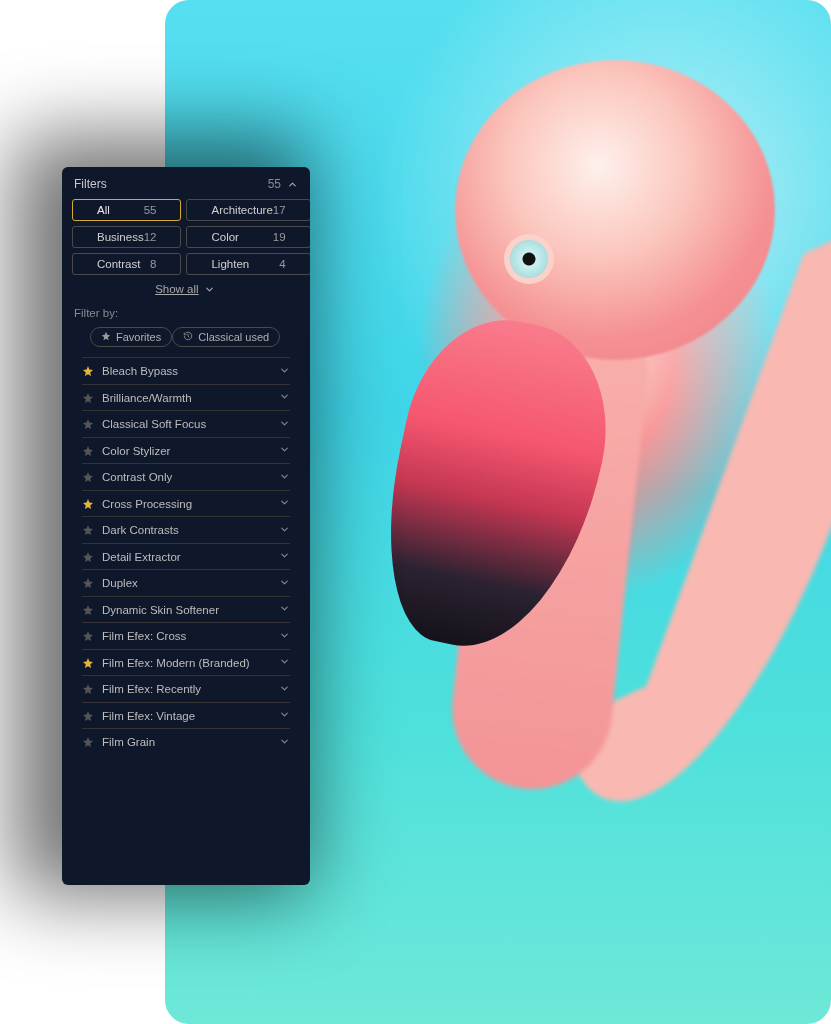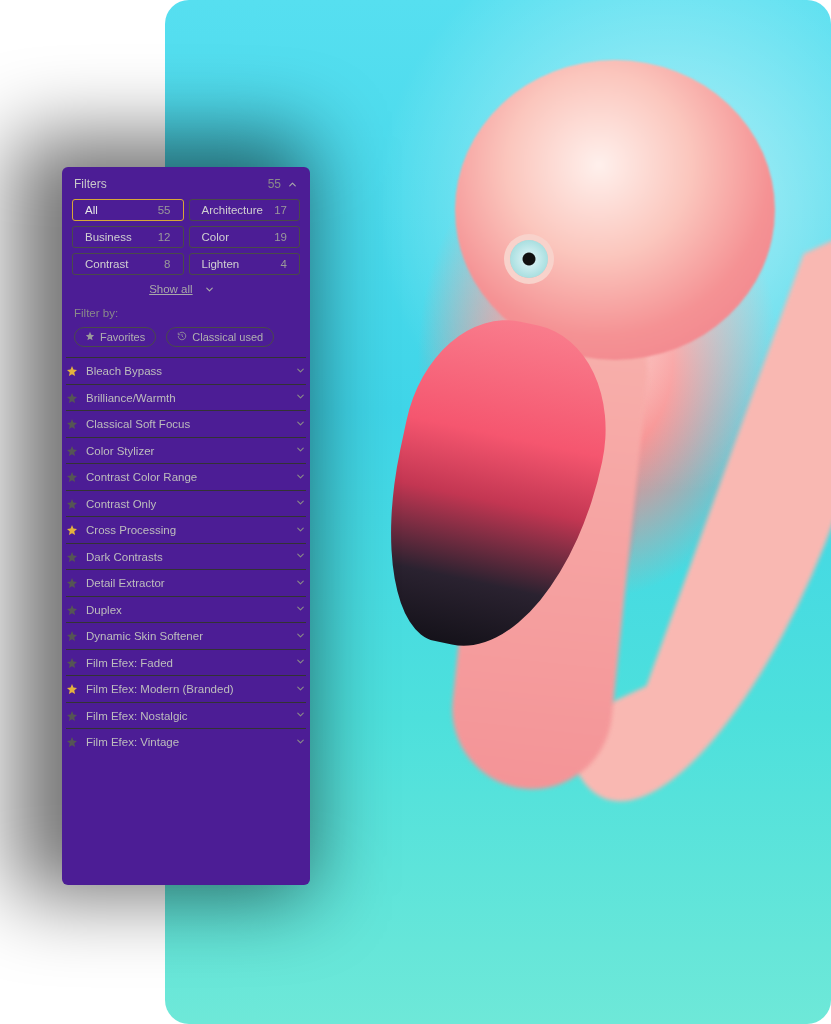--- a/index.html
+++ b/index.html
@@ -78,21 +78,21 @@
     border-radius: 10px;
     filter: blur(40px);
     background: rgba(0,0,0,0.55);
   }
   .panel {
     position: absolute;
     left: 62px;
     top: 167px;
     width: 248px;
     height: 718px;
-    background: #4c1d95;
+    background: #0f172a;
     border-radius: 6px;
     color: #b9b9b9;
     font-size: 12px;
     overflow: hidden;
     display: flex;
     flex-direction: column;
   }
   .panel-header {
     display: flex;
     align-items: center;
@@ -114,67 +114,66 @@
     grid-template-columns: 1fr 1fr;
     gap: 5px;
     padding: 0 10px;
   }
   .cat {
     display: flex;
     justify-content: space-between;
     align-items: center;
     border: 1px solid #4a4a4a;
     border-radius: 3px;
-    padding: 4px 12px;
+    padding: 4px 24px;
     font-size: 11.5px;
     color: #d0d0d0;
     cursor: pointer;
   }
   .cat.active {
     border-color: #d7a936;
     color: #e8e8e8;
   }
   .cat .count { color: #9a9a9a; }
 
   .show-all {
     text-align: center;
     padding: 8px 0 6px 0;
     font-size: 11.5px;
     color: #a9a9a9;
   }
-  .show-all span { text-decoration: underline; cursor: pointer; margin-right: 8px;}
+  .show-all span { text-decoration: underline; cursor: pointer; margin-right: 2px;}
   .show-all .chev { vertical-align: middle; }
 
   .filter-by {
     padding: 6px 11px 4px 12px;
     font-size: 11.5px;
     color: #8a8a8a;
   }
   .pill-row {
     display: flex;
-    gap: 10px;
-    padding: 4px 12px 10px 12px;
+    padding: 4px 12px 10px 28px;
     align-items: flex-end;
   }
   .pill {
     border: 1px solid #4a4a4a;
     border-radius: 12px;
     padding: 3px 10px;
     font-size: 11px;
     color: #b0b0b0;
     display: flex;
     align-items: center;
     gap: 5px;
     cursor: pointer;
   }
 
   .filter-list {
     flex: 1;
     overflow: hidden;
-    padding: 0 4px;
+    padding: 0 20px;
   }
   .filter-item {
     display: flex;
     align-items: center;
     gap: 8px;
     height: 26.5px;
     border-top: 1px solid #333;
     font-size: 11.5px;
     color: #bdbdbd;
     cursor: pointer;
@@ -316,31 +315,20 @@
         <span class="dd"><svg width="11" height="11" viewBox="0 0 24 24">
             <path d="M6 9l6 6 6-6" stroke="#888" stroke-width="2.5" fill="none" stroke-linecap="round" stroke-linejoin="round"></path>
           </svg></span>
       </div>
       <div class="filter-item">
         <span class="star star-off">
           <svg width="12" height="12" viewBox="0 0 24 24">
             <path d="M12 2l2.9 6.9L22 10l-5.5 4.8L18.2 22 12 18.3 5.8 22l1.7-7.2L2 10l7.1-1.1z"></path>
           </svg>
         </span>
-        <span>Contrast Color Range</span>
-        <span class="dd"><svg width="11" height="11" viewBox="0 0 24 24">
-            <path d="M6 9l6 6 6-6" stroke="#888" stroke-width="2.5" fill="none" stroke-linecap="round" stroke-linejoin="round"></path>
-          </svg></span>
-      </div>
-      <div class="filter-item">
-        <span class="star star-off">
-          <svg width="12" height="12" viewBox="0 0 24 24">
-            <path d="M12 2l2.9 6.9L22 10l-5.5 4.8L18.2 22 12 18.3 5.8 22l1.7-7.2L2 10l7.1-1.1z"></path>
-          </svg>
-        </span>
         <span>Contrast Only</span>
         <span class="dd"><svg width="11" height="11" viewBox="0 0 24 24">
             <path d="M6 9l6 6 6-6" stroke="#888" stroke-width="2.5" fill="none" stroke-linecap="round" stroke-linejoin="round"></path>
           </svg></span>
       </div>
       <div class="filter-item">
         <span class="star star-on">
           <svg width="12" height="12" viewBox="0 0 24 24">
             <path d="M12 2l2.9 6.9L22 10l-5.5 4.8L18.2 22 12 18.3 5.8 22l1.7-7.2L2 10l7.1-1.1z"></path>
           </svg>
@@ -393,21 +381,21 @@
         <span class="dd"><svg width="11" height="11" viewBox="0 0 24 24">
             <path d="M6 9l6 6 6-6" stroke="#888" stroke-width="2.5" fill="none" stroke-linecap="round" stroke-linejoin="round"></path>
           </svg></span>
       </div>
       <div class="filter-item">
         <span class="star star-off">
           <svg width="12" height="12" viewBox="0 0 24 24">
             <path d="M12 2l2.9 6.9L22 10l-5.5 4.8L18.2 22 12 18.3 5.8 22l1.7-7.2L2 10l7.1-1.1z"></path>
           </svg>
         </span>
-        <span>Film Efex: Faded</span>
+        <span>Film Efex: Cross</span>
         <span class="dd"><svg width="11" height="11" viewBox="0 0 24 24">
             <path d="M6 9l6 6 6-6" stroke="#888" stroke-width="2.5" fill="none" stroke-linecap="round" stroke-linejoin="round"></path>
           </svg></span>
       </div>
       <div class="filter-item">
         <span class="star star-on">
           <svg width="12" height="12" viewBox="0 0 24 24">
             <path d="M12 2l2.9 6.9L22 10l-5.5 4.8L18.2 22 12 18.3 5.8 22l1.7-7.2L2 10l7.1-1.1z"></path>
           </svg>
         </span>
@@ -415,31 +403,42 @@
         <span class="dd"><svg width="11" height="11" viewBox="0 0 24 24">
             <path d="M6 9l6 6 6-6" stroke="#888" stroke-width="2.5" fill="none" stroke-linecap="round" stroke-linejoin="round"></path>
           </svg></span>
       </div>
       <div class="filter-item">
         <span class="star star-off">
           <svg width="12" height="12" viewBox="0 0 24 24">
             <path d="M12 2l2.9 6.9L22 10l-5.5 4.8L18.2 22 12 18.3 5.8 22l1.7-7.2L2 10l7.1-1.1z"></path>
           </svg>
         </span>
-        <span>Film Efex: Nostalgic</span>
+        <span>Film Efex: Recently</span>
         <span class="dd"><svg width="11" height="11" viewBox="0 0 24 24">
             <path d="M6 9l6 6 6-6" stroke="#888" stroke-width="2.5" fill="none" stroke-linecap="round" stroke-linejoin="round"></path>
           </svg></span>
       </div>
       <div class="filter-item">
         <span class="star star-off">
           <svg width="12" height="12" viewBox="0 0 24 24">
             <path d="M12 2l2.9 6.9L22 10l-5.5 4.8L18.2 22 12 18.3 5.8 22l1.7-7.2L2 10l7.1-1.1z"></path>
           </svg>
         </span>
         <span>Film Efex: Vintage</span>
         <span class="dd"><svg width="11" height="11" viewBox="0 0 24 24">
             <path d="M6 9l6 6 6-6" stroke="#888" stroke-width="2.5" fill="none" stroke-linecap="round" stroke-linejoin="round"></path>
           </svg></span>
       </div>
+      <div class="filter-item">
+        <span class="star star-off">
+          <svg width="12" height="12" viewBox="0 0 24 24">
+            <path d="M12 2l2.9 6.9L22 10l-5.5 4.8L18.2 22 12 18.3 5.8 22l1.7-7.2L2 10l7.1-1.1z"></path>
+          </svg>
+        </span>
+        <span>Film Grain</span>
+        <span class="dd"><svg width="11" height="11" viewBox="0 0 24 24">
+            <path d="M6 9l6 6 6-6" stroke="#888" stroke-width="2.5" fill="none" stroke-linecap="round" stroke-linejoin="round"></path>
+          </svg></span>
+      </div>
     </div>
 
 </div>
 
 </body></html>

